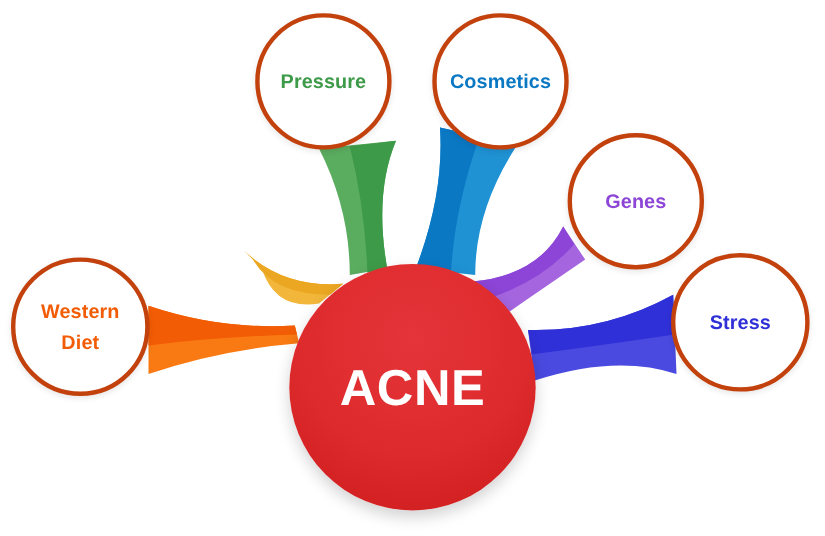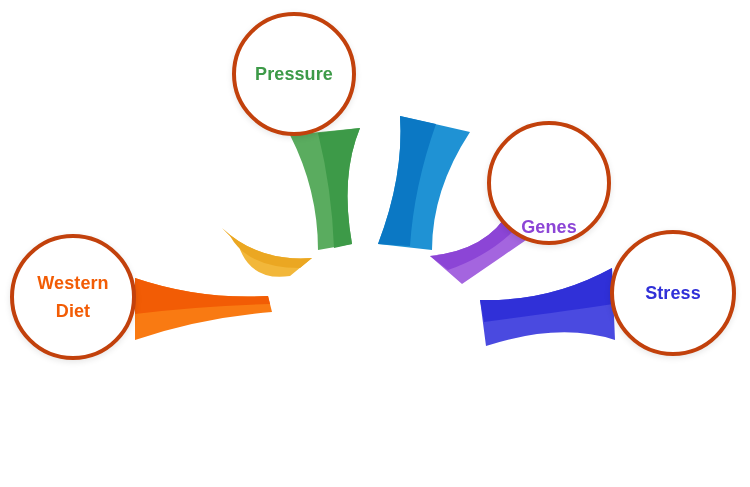--- a/index.html
+++ b/index.html
@@ -70,20 +70,26 @@
     </g>
   </svg>
 
   <div class="node" style="left:10px;top:234px;width:126px;height:126px;">
     <span class="node-label" style="color:#f25c05;">Western
 Diet</span>
   </div>
   <div class="node" style="left:232px;top:12px;width:124px;height:124px;">
     <span class="node-label" style="color:#3d9a48;">Pressure</span>
   </div>
-  <div class="node" style="left:487px;top:121px;width:124px;height:124px;align-items:flex-end;">
+  <div class="node" style="left:393px;top:12px;width:124px;height:124px;">
+    <span class="node-label" style="color:#0b78c4;">Cosmetics</span>
+  </div>
+  <div class="node" style="left:516px;top:121px;width:124px;height:124px;">
     <span class="node-label" style="color:#8c45d6;">Genes</span>
   </div>
   <div class="node" style="left:610px;top:230px;width:126px;height:126px;">
     <span class="node-label" style="color:#3030d8;text-align:right;">Stress</span>
   </div>
 
+  <div class="center" style="left:263px;top:240px;width:224px;height:224px;">
+    <span class="center-label">ACNE</span>
+  </div>
 </div>
 
 </body></html>

